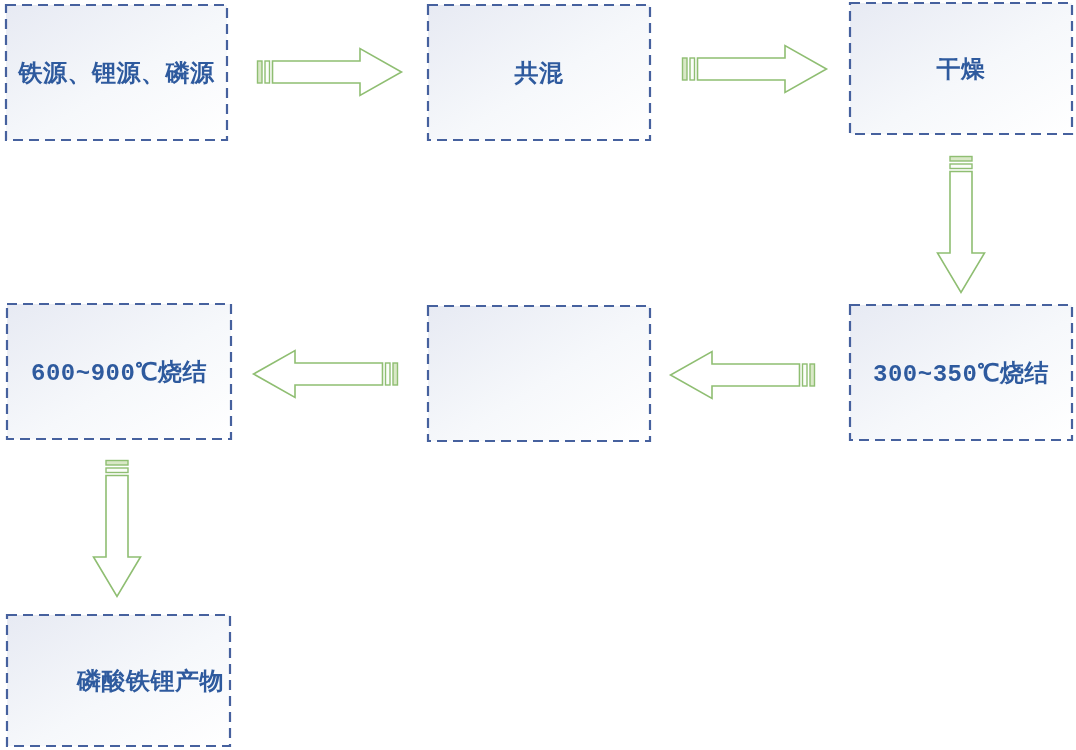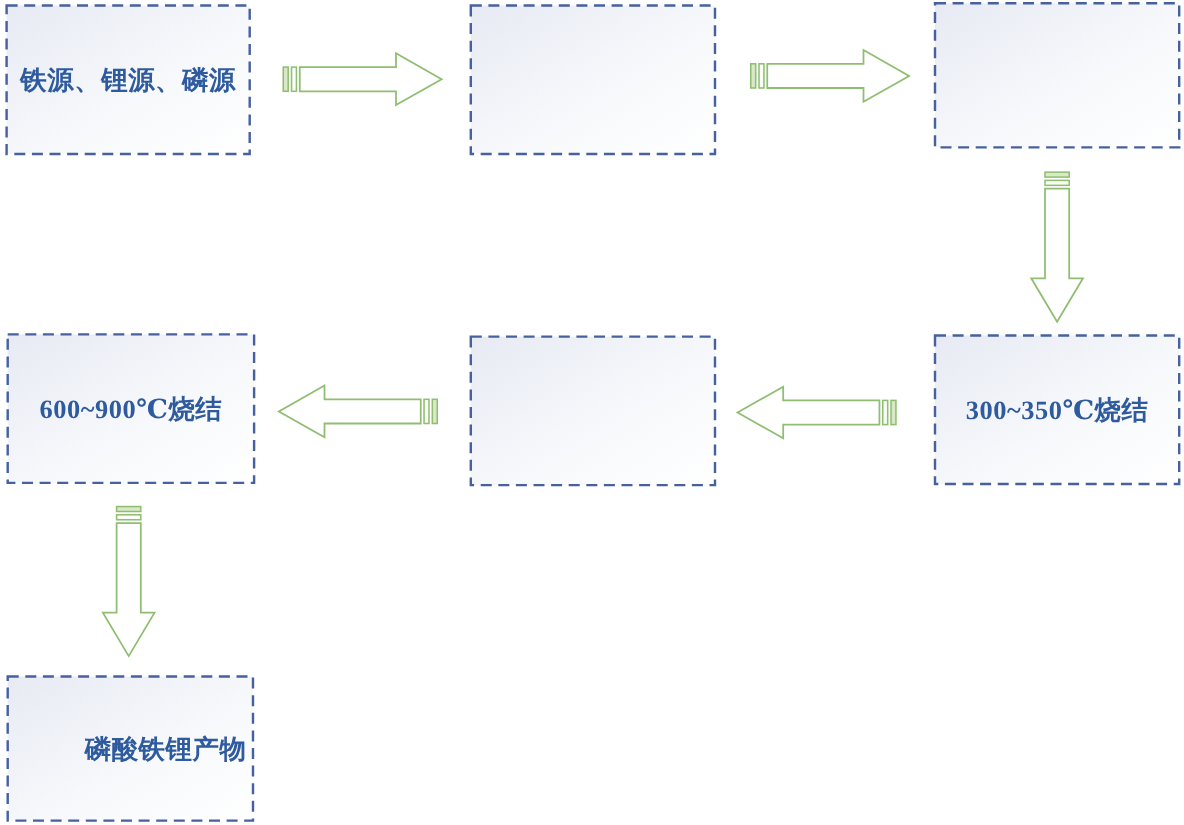--- a/index.html
+++ b/index.html
@@ -56,20 +56,21 @@
     display:flex;
     align-items:center;
     justify-content:center;
     text-align:center;
     color:var(--label-text);
     font-size:24px;
     font-weight:bold;
     letter-spacing:0.5px;
     pointer-events:none;
     white-space:nowrap;
+    font-family:Liberation Mono, monospace;
   }
   .lbl-sources       {left:6px;   top:5px;   width:221px; height:135px;}
   .lbl-mixing        {left:428px; top:5px;   width:222px; height:135px;}
   .lbl-drying        {left:850px; top:3px;   width:222px; height:131px;}
   .lbl-sintering-low {left:850px; top:305px; width:222px; height:135px;}
   .lbl-cooling       {left:428px; top:306px; width:222px; height:135px;}
   .lbl-sintering-high{left:7px;   top:304px; width:224px; height:135px;}
   .lbl-product       {left:7px;   top:615px; width:223px; height:131px;padding-left:32px;}
 </style>
 </head>
@@ -106,17 +107,19 @@
 
     <use href="#ar-right" transform="translate(256,46)"></use>
     <use href="#ar-right" transform="translate(681,43)"></use>
     <use href="#ar-down" transform="translate(935,155)"></use>
     <use href="#ar-right" transform="translate(816,349) scale(-1,1)"></use>
     <use href="#ar-right" transform="translate(399,348) scale(-1,1)"></use>
     <use href="#ar-down" transform="translate(91,459)"></use>
   </svg>
 
   <div class="node-label lbl-sources">铁源、锂源、磷源</div>
+  <div class="node-label lbl-mixing">共混</div>
+  <div class="node-label lbl-drying">干燥</div>
   <div class="node-label lbl-sintering-low">300~350℃烧结</div>
   <div class="node-label lbl-sintering-high">600~900℃烧结</div>
   <div class="node-label lbl-product">磷酸铁锂产物</div>
 
 </div>
 
 </body></html>

